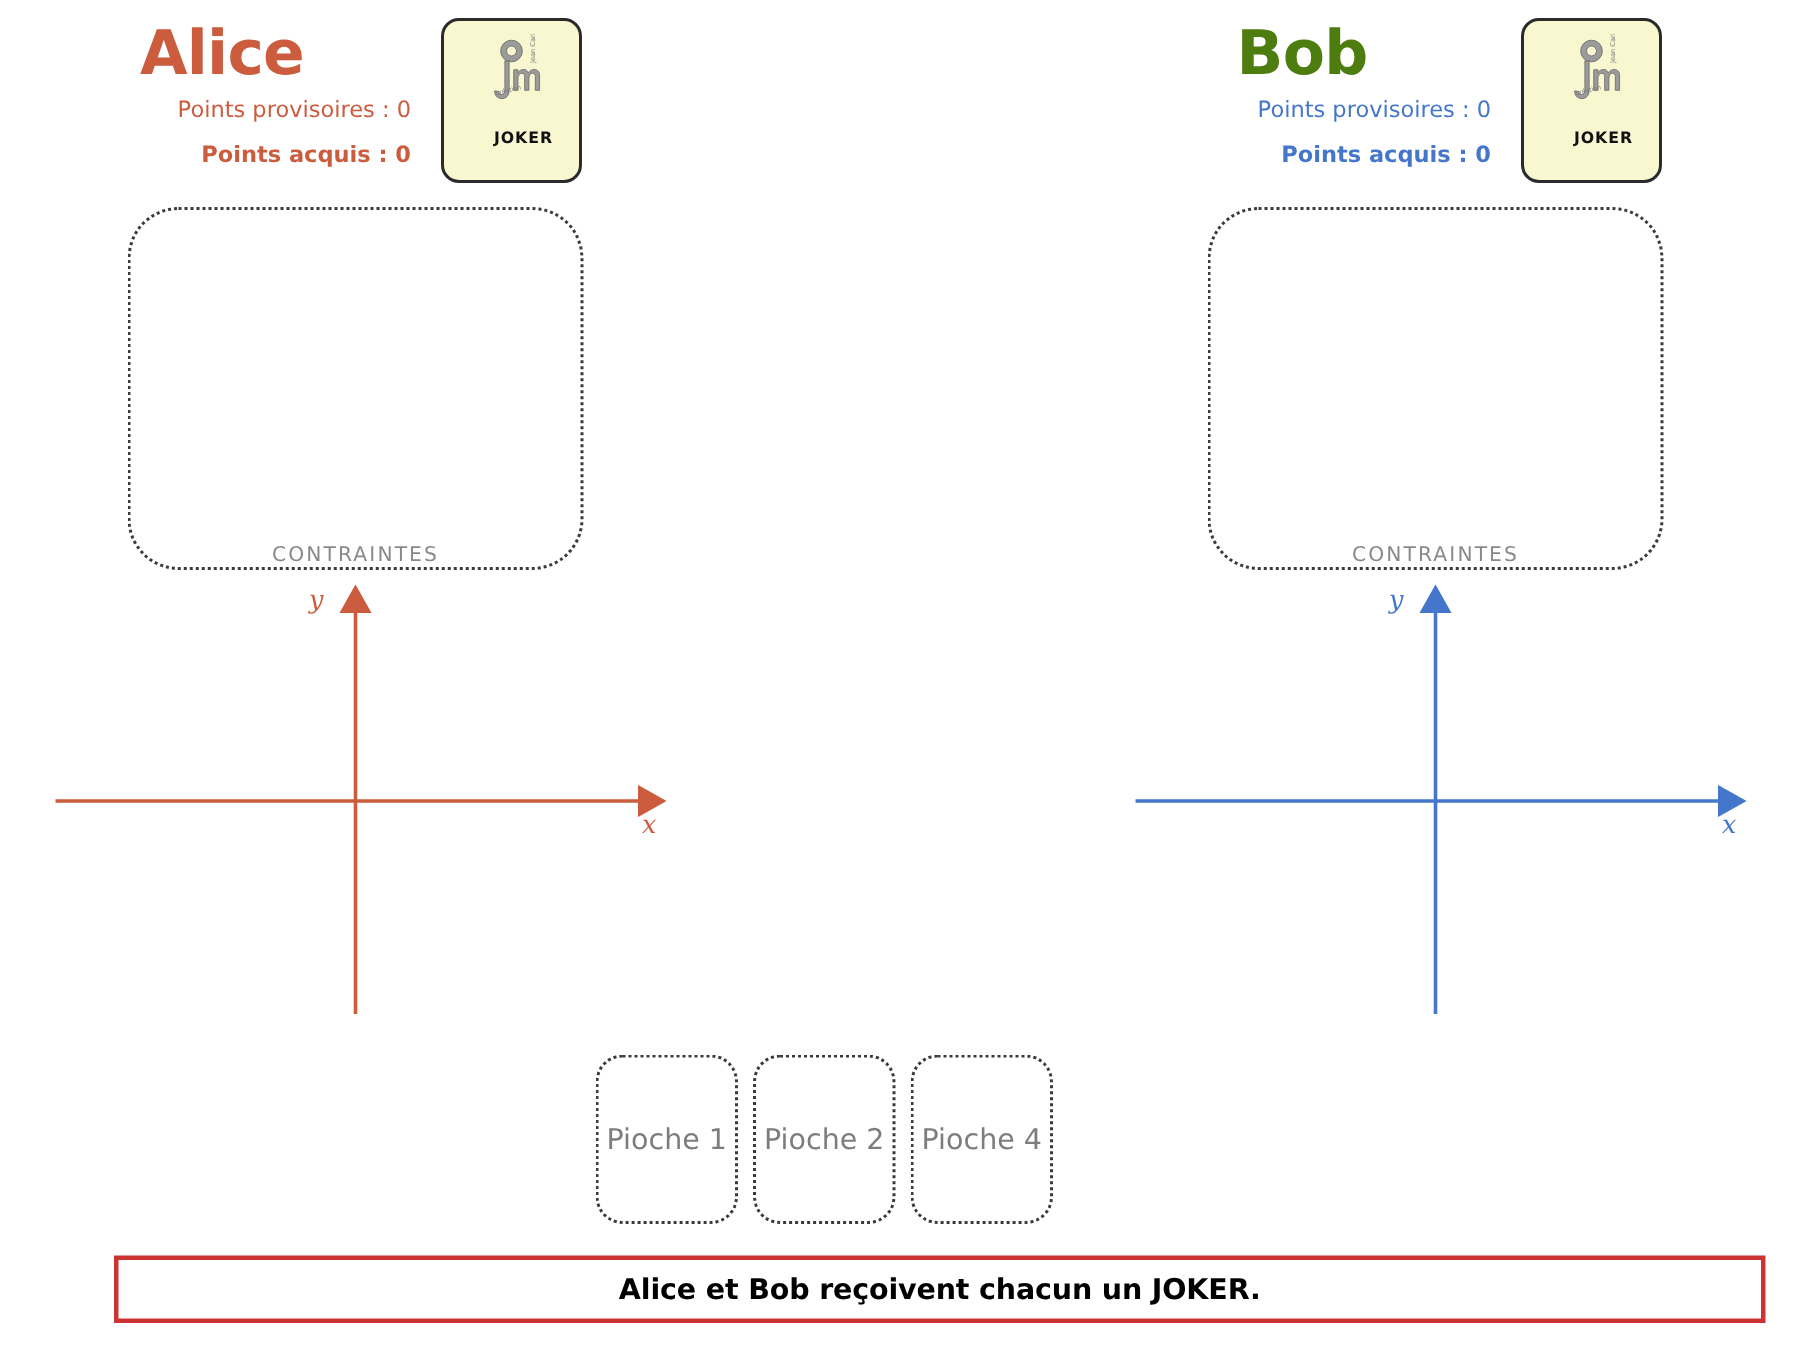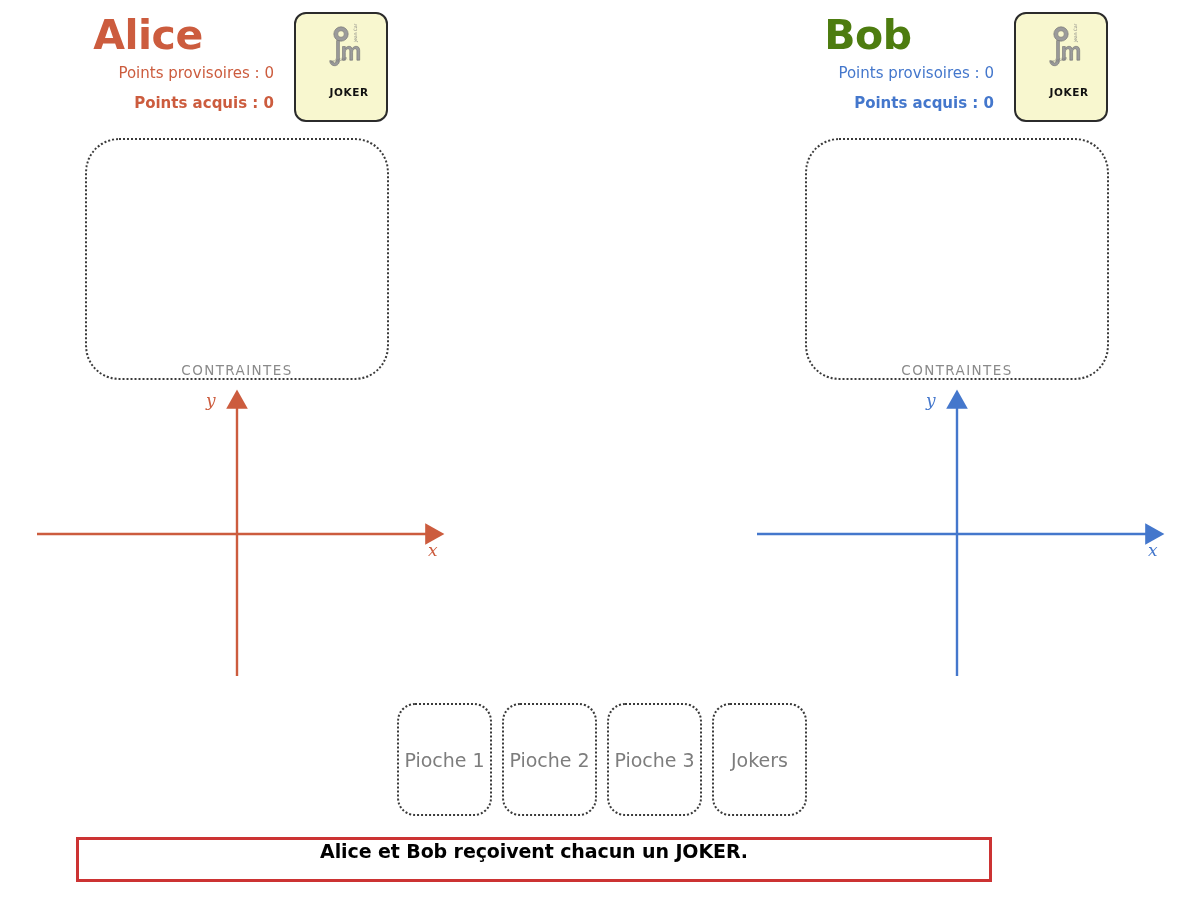--- a/index.html
+++ b/index.html
@@ -139,27 +139,27 @@
   .pile-label {
     font-size: 19px;
     color: #7d7d7d;
   }
 
   
   .message-bar {
     position: absolute;
     left: 76px;
     top: 837px;
-    width: 916px;
+    width: 1101px;
     height: 45px;
     border: 3px solid #cc3333;
     box-sizing: border-box;
     background: #ffffff;
     display: flex;
-    align-items: flex-start;
+    align-items: center;
     justify-content: center;
   }
   .message-text {
     font-size: 19px;
     font-weight: bold;
     color: #000000;
     letter-spacing: -0.1px;
   }
 </style>
 </head>
@@ -257,24 +257,21 @@
   </div>
 
   <div class="piles">
     <div class="pile">
       <span class="pile-label">Pioche 1</span>
     </div>
     <div class="pile">
       <span class="pile-label">Pioche 2</span>
     </div>
     <div class="pile">
-      <span class="pile-label">Pioche 3</span>
-    </div>
-    <div class="pile">
-      <span class="pile-label">Jokers</span>
+      <span class="pile-label">Pioche 4</span>
     </div>
   </div>
 
   <div class="message-bar">
     <span class="message-text">Alice et Bob reçoivent chacun un JOKER.</span>
   </div>
 
 </div>
 
 </body></html>

